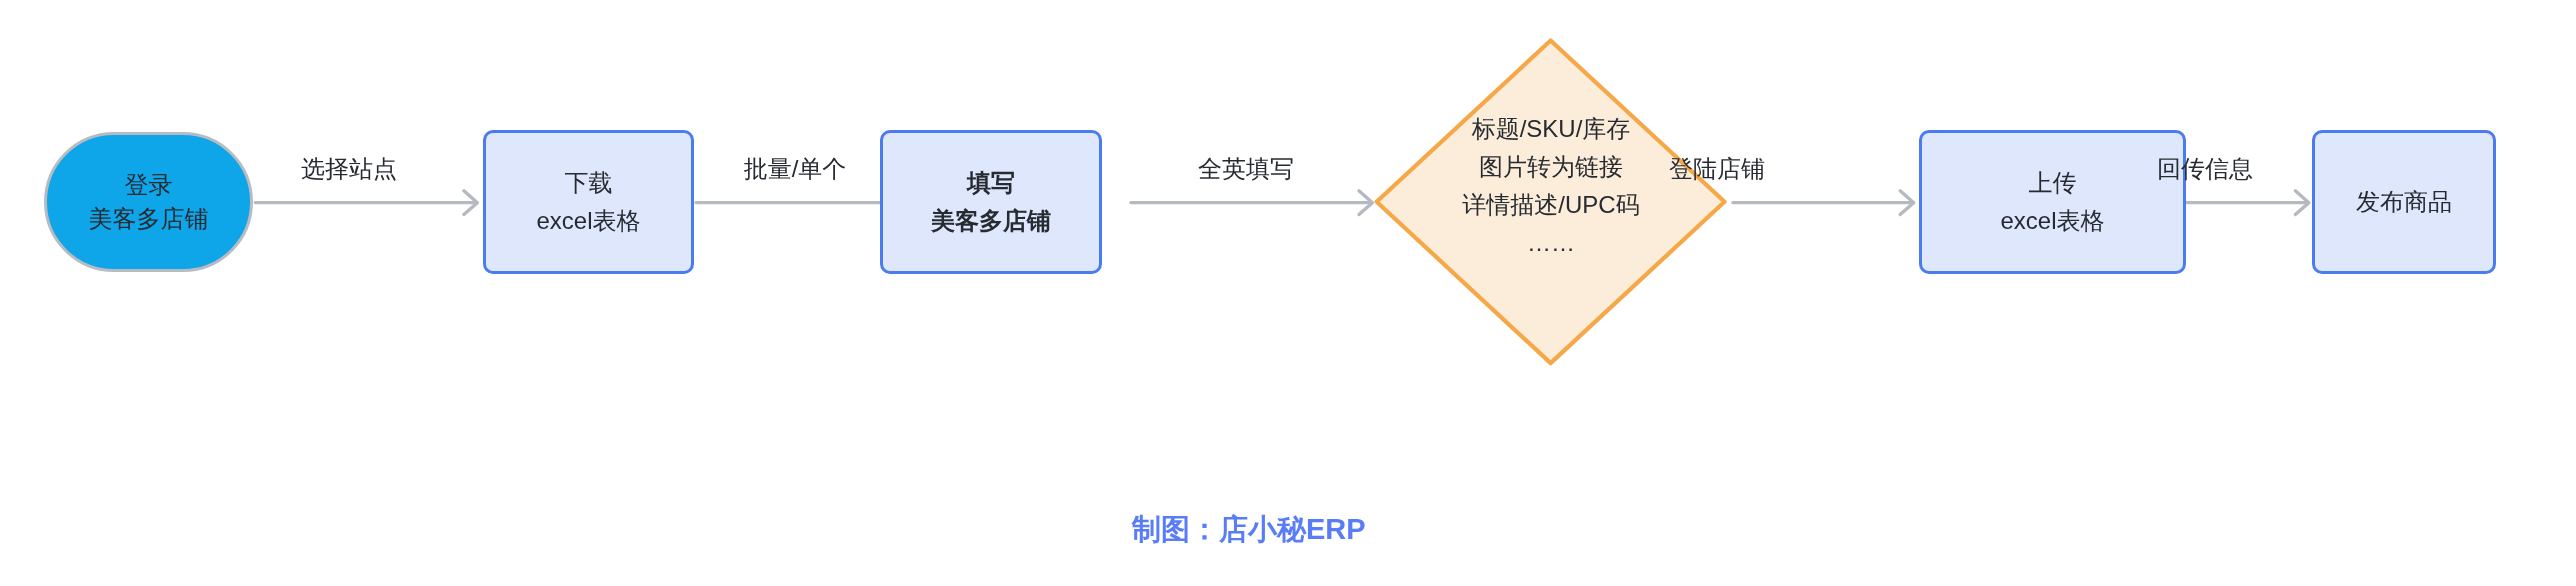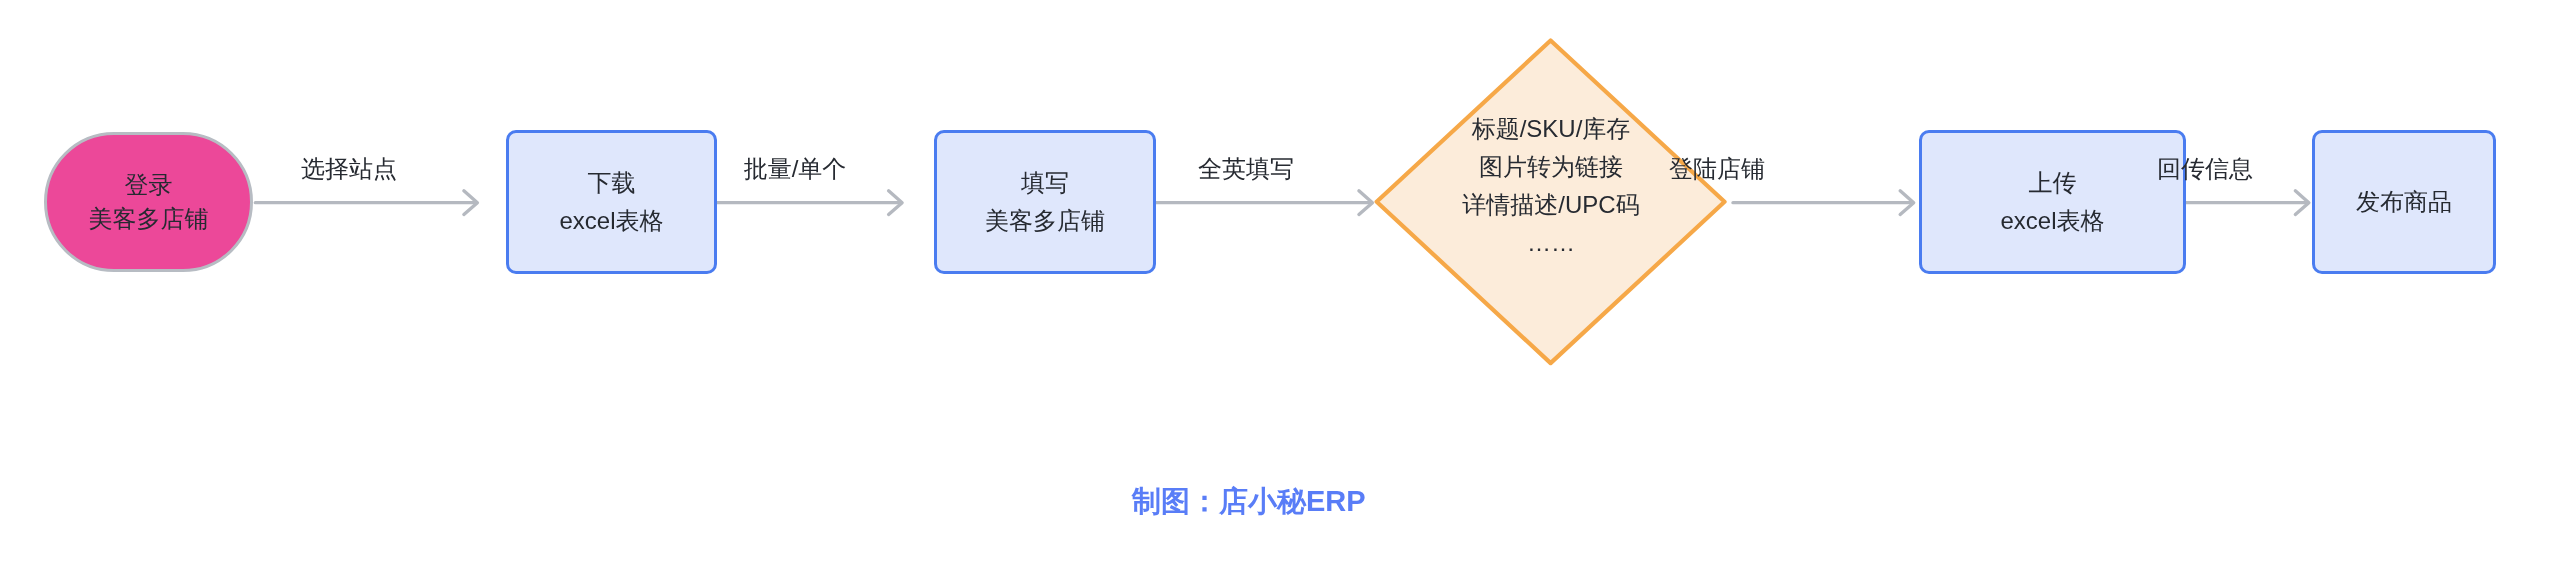--- a/index.html
+++ b/index.html
@@ -16,33 +16,33 @@
     position:absolute;
     box-sizing:border-box;
     display:flex;flex-direction:column;
     align-items:center;justify-content:center;
     text-align:center;
     font-size:24px;line-height:38px;
     color:#262a31;
   }
   .term{
     left:44px;top:132px;width:209px;height:140px;
-    background:#ec4899;
+    background:#0ea5e9;
     border:3.4px solid #b7bcc3;
     border-radius:70px;
     line-height:34px;
   }
   .pbox{
     top:130px;height:144px;
     background:#dfe7fc;
     border:3.4px solid #4a7cf0;
     border-radius:10px;
   }
-  #node-download{left:483px;width:211px;margin-left:23px;}
-  #node-fill{left:934px;width:222px;}
+  #node-download{left:483px;width:211px;}
+  #node-fill{left:880px;width:222px;font-weight:bold;}
   #node-upload{left:1919px;width:267px;}
   #node-publish{left:2312px;width:184px;}
   .diamond-text{
     position:absolute;
     left:1377px;top:24px;width:348px;height:323px;
     display:flex;flex-direction:column;
     align-items:center;justify-content:center;
     text-align:right;
     font-size:24px;line-height:38px;
     color:#262a31;
@@ -55,21 +55,21 @@
     white-space:nowrap;
     color:#262a31;
   }
   #edge-label-1{left:349px;}
   #edge-label-2{left:795px;}
   #edge-label-3{left:1246px;}
   #edge-label-4{left:1717px;}
   #edge-label-5{left:2205px;}
   .caption{
     position:absolute;
-    left:1132px;top:482px;
+    left:1132px;top:510px;
     font-size:29px;font-weight:bold;
     color:#597df7;
     white-space:nowrap;
   }
 </style>
 </head>
 <body>
 
 <div id="canvas">
 

